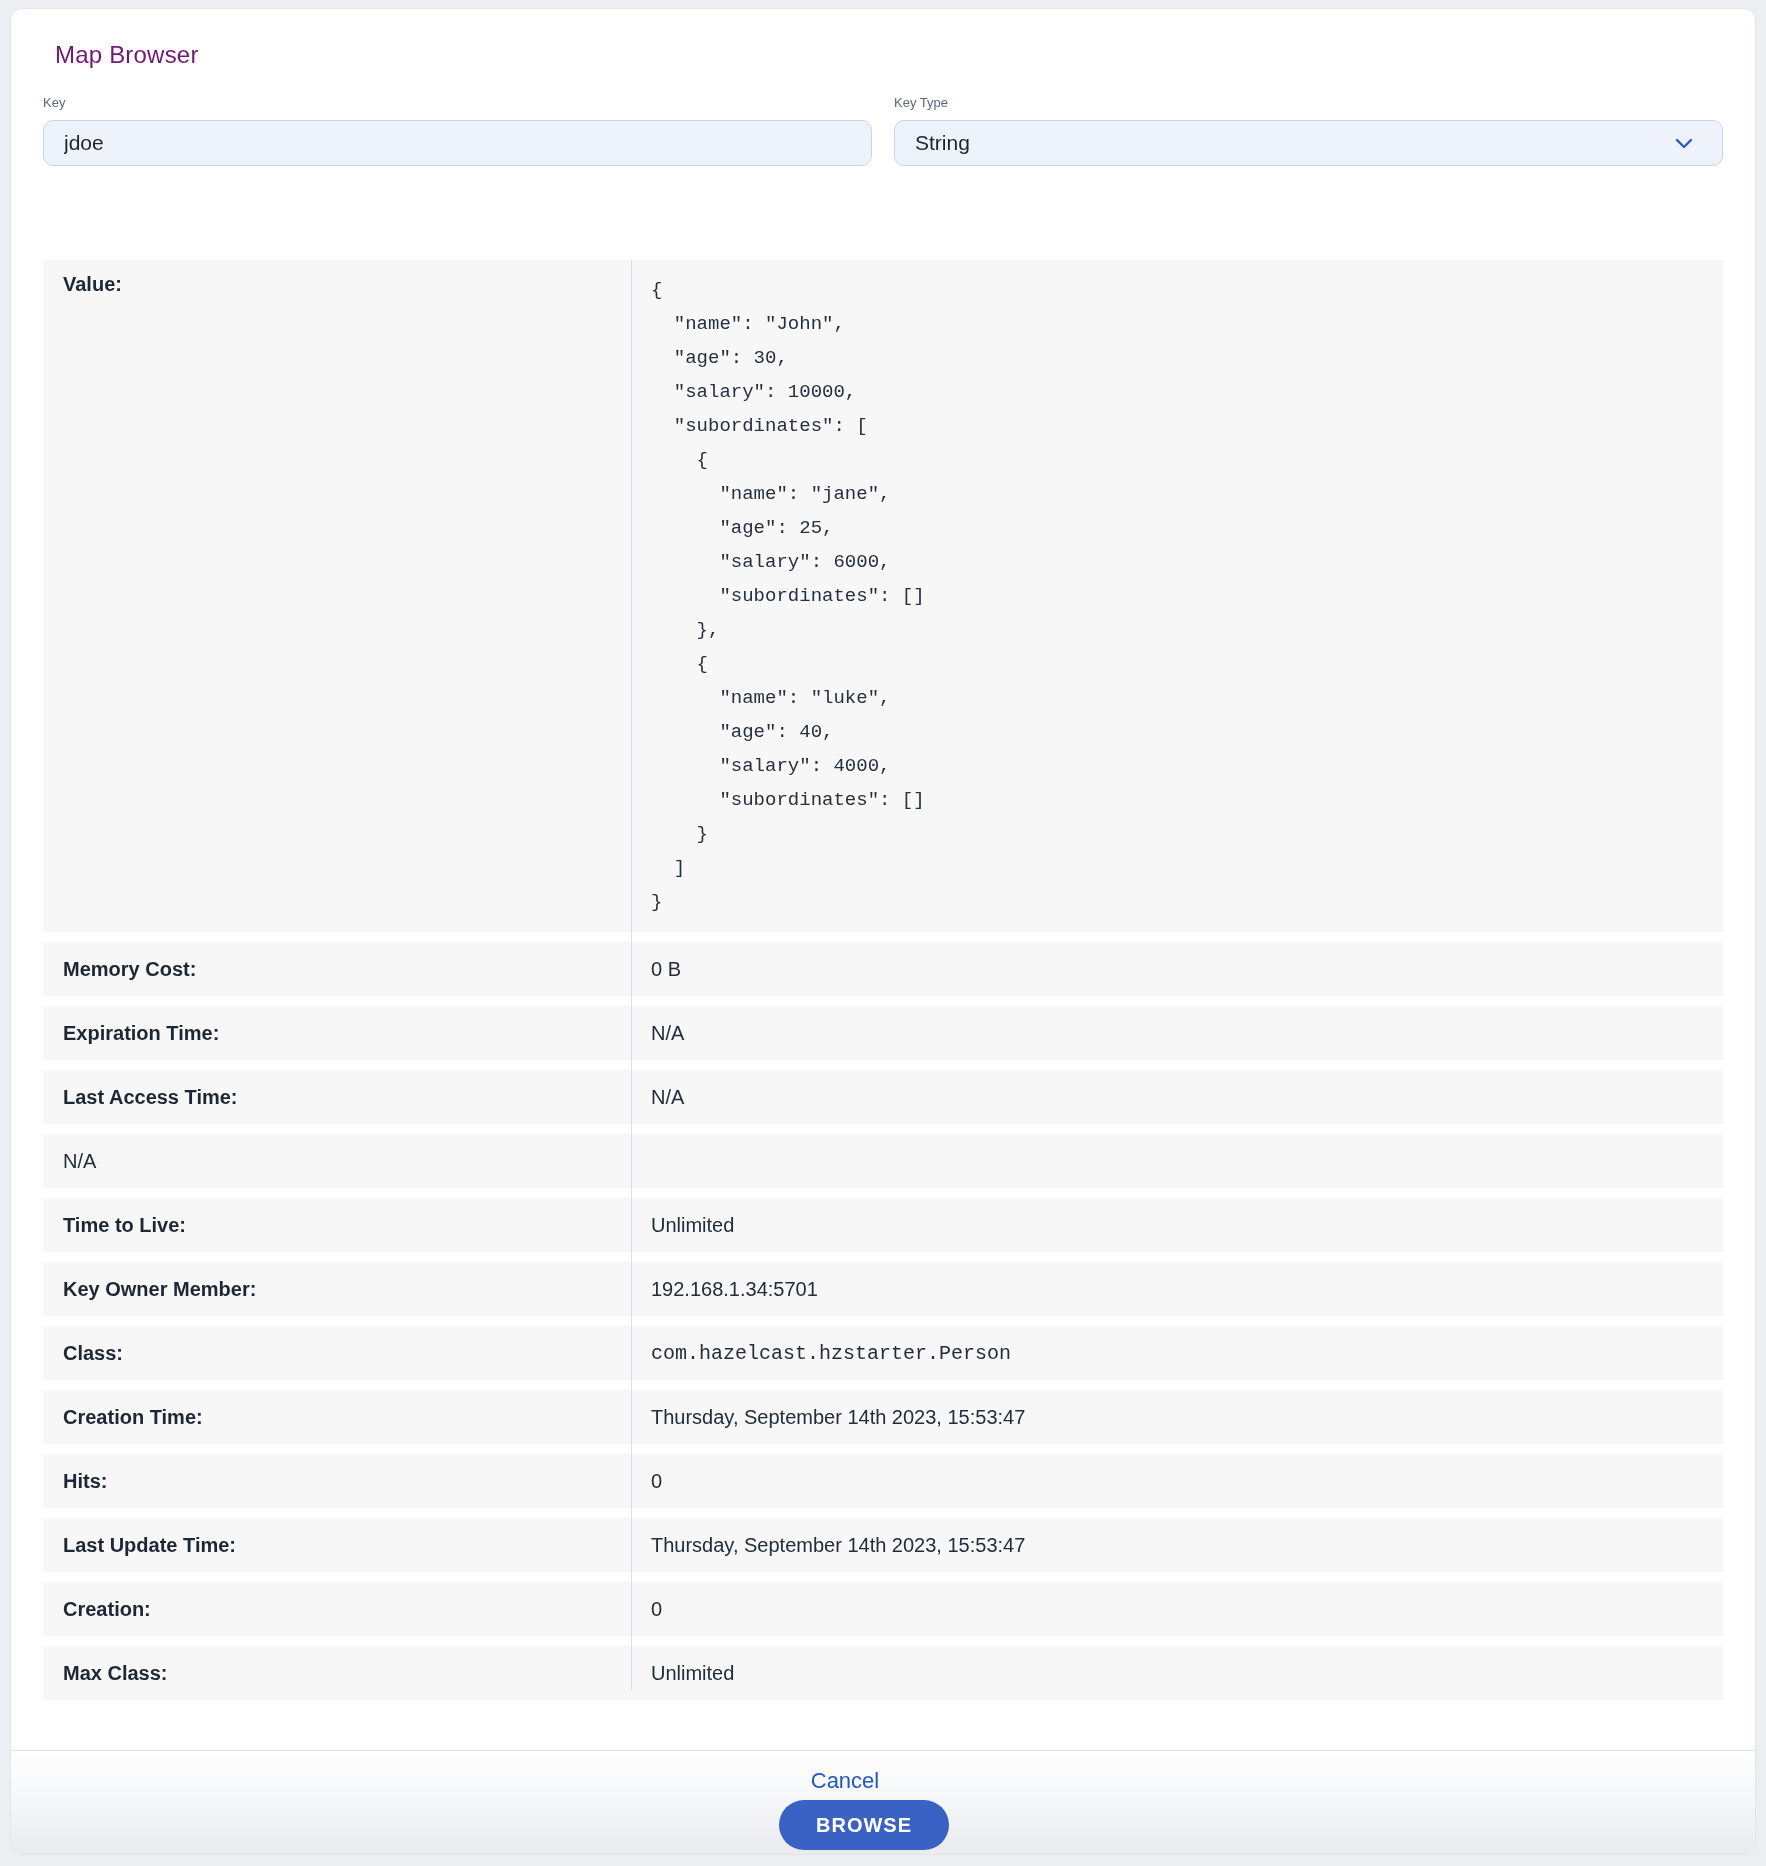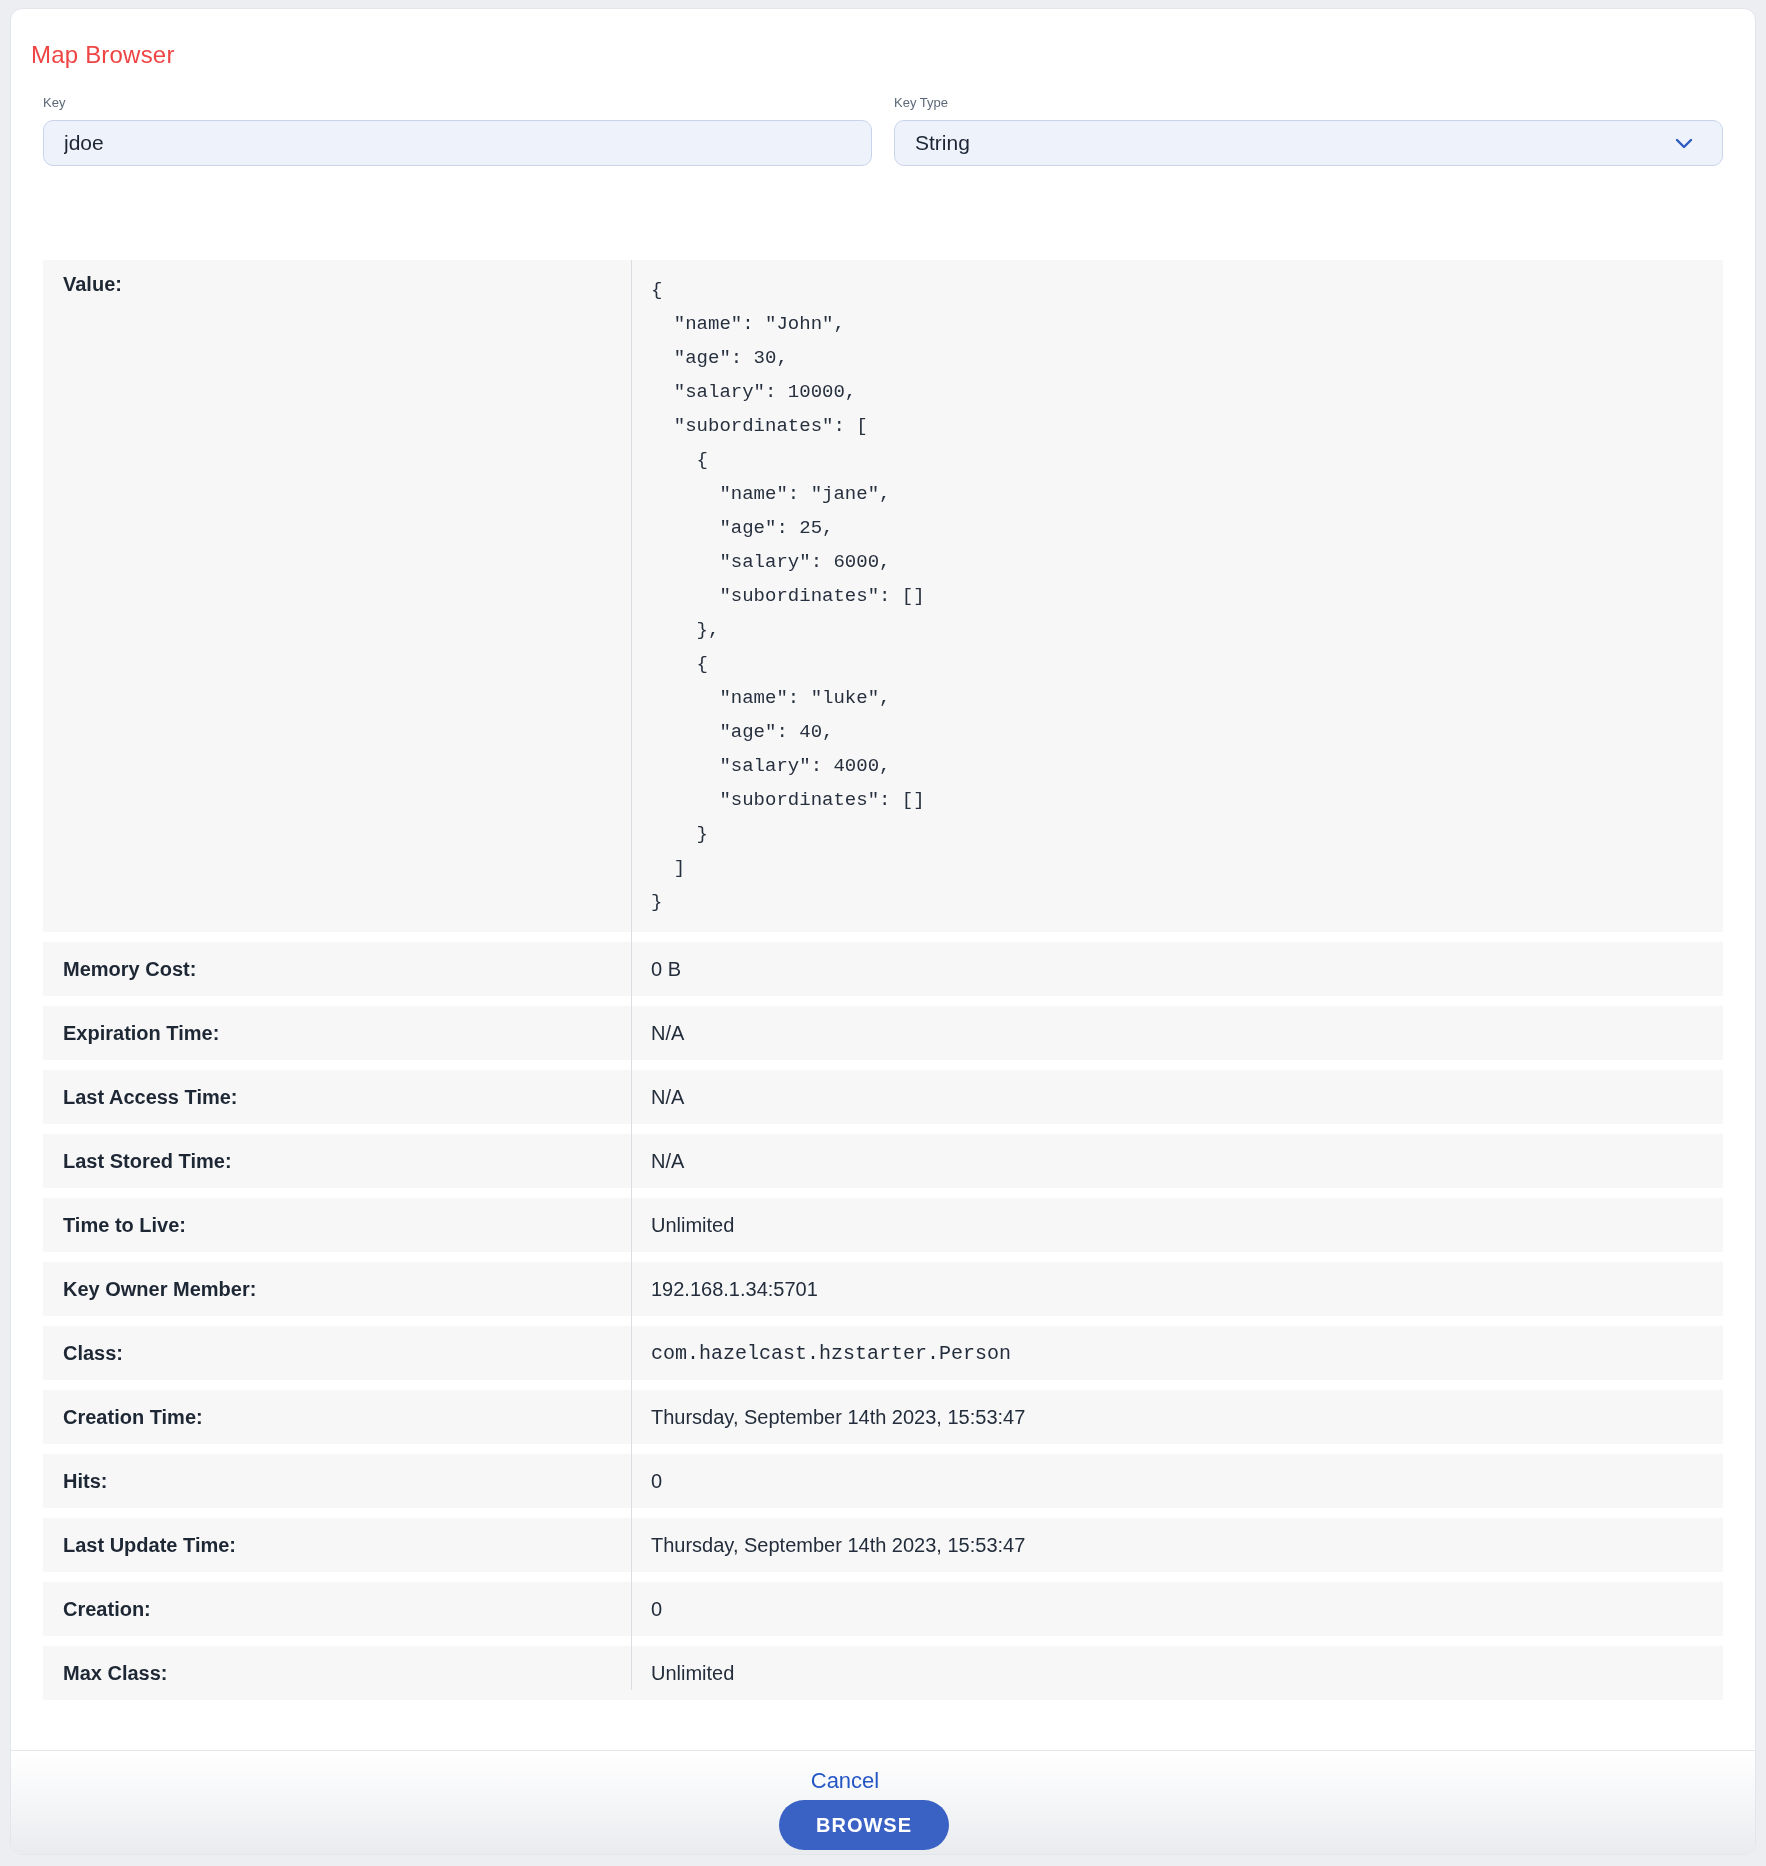--- a/index.html
+++ b/index.html
@@ -13,24 +13,24 @@
     position: relative;
     margin: 8px 10px;
     width: 1746px;
     height: 1847px;
     background: #ffffff;
     border: 1px solid #e2e5ea;
     border-radius: 12px;
     overflow: hidden;
   }
   .card-title {
-    padding: 32px 32px 0 20px;
+    padding: 32px 32px 0 44px;
     font-size: 24px;
     font-weight: 500;
-    color: #ef4444;
+    color: #701a75;
     letter-spacing: 0.2px;
   }
   .form-row {
     display: flex;
     gap: 22px;
     margin: 26px 32px 0 32px;
   }
   .form-col { flex: 1; }
   .field-label {
     font-size: 13px;
@@ -202,21 +202,20 @@
         <div class="row-label">Expiration Time:</div>
         <div class="row-value">N/A</div>
       </div>
 
       <div class="detail-row align-center">
         <div class="row-label">Last Access Time:</div>
         <div class="row-value">N/A</div>
       </div>
 
       <div class="detail-row align-center">
-        <div class="row-label">Last Stored Time:</div>
         <div class="row-value">N/A</div>
       </div>
 
       <div class="detail-row align-center">
         <div class="row-label">Time to Live:</div>
         <div class="row-value">Unlimited</div>
       </div>
 
       <div class="detail-row align-center">
         <div class="row-label">Key Owner Member:</div>

